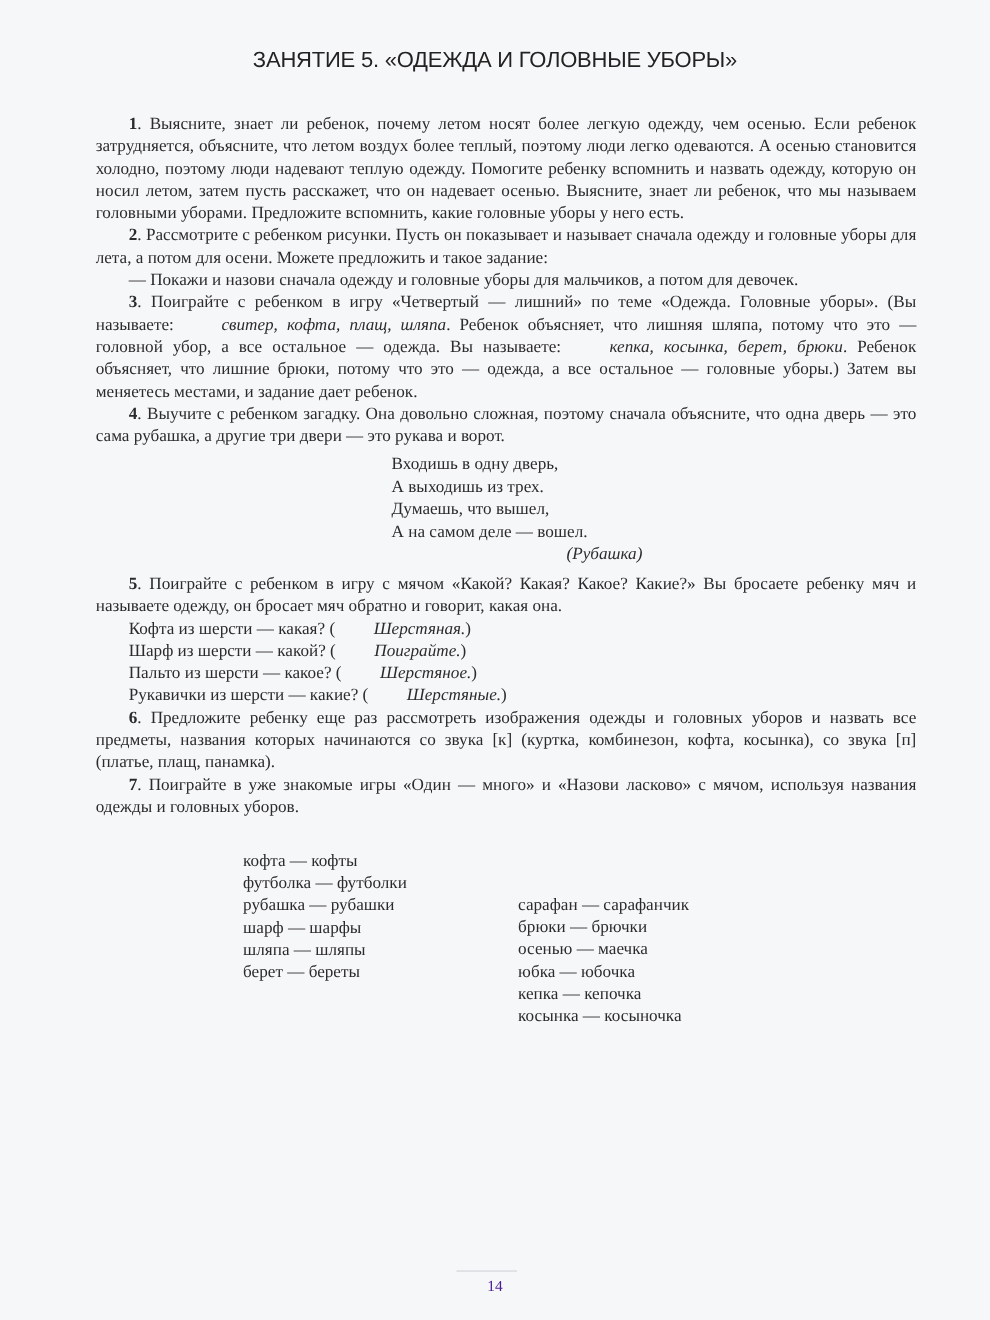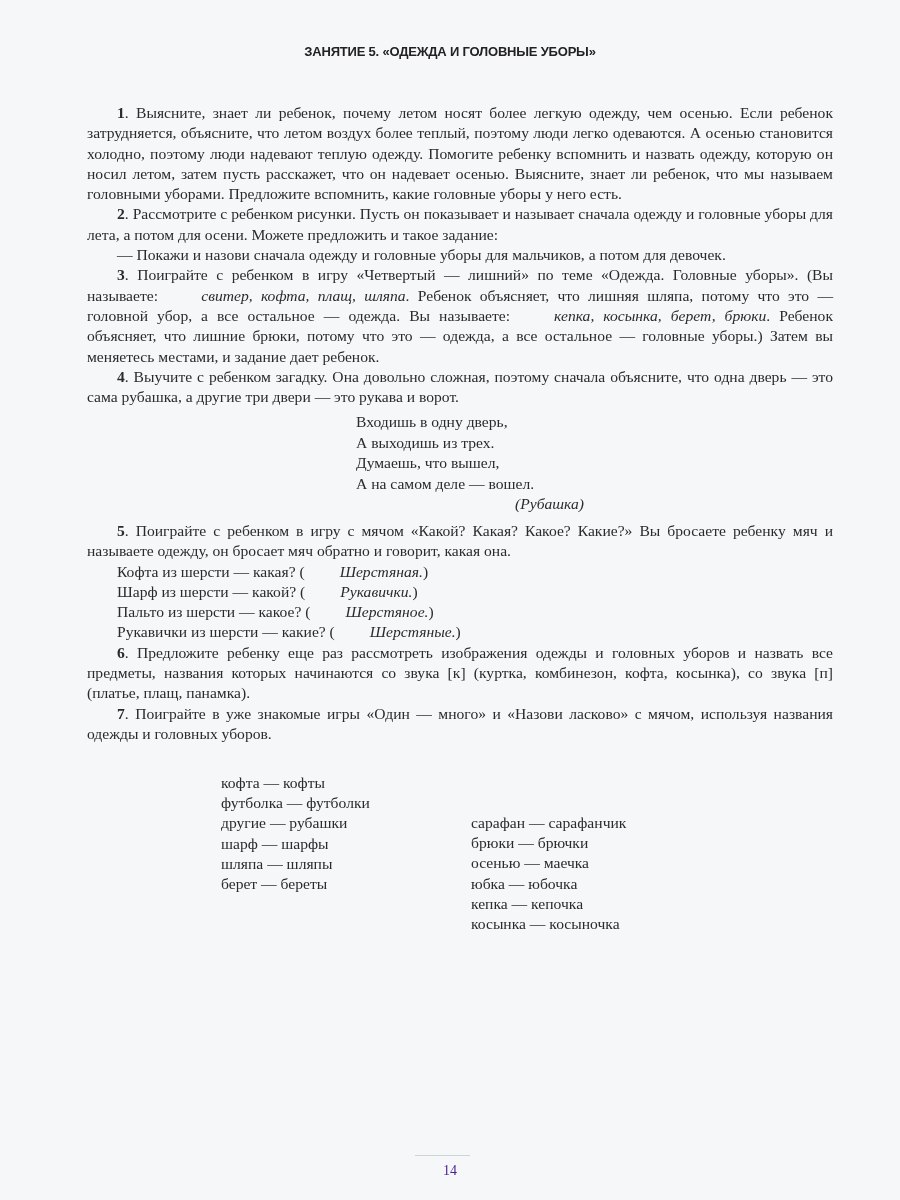--- a/index.html
+++ b/index.html
@@ -2,21 +2,21 @@
 <html><head>
 <meta charset="utf-8">
 <style>
   html, body { margin:0; padding:0; }
   body {
     width:900px; height:1200px; background:#f6f7f9; position:relative; overflow:hidden;
     font-family:"Liberation Serif", serif; color:#2b2b2d;
   }
   .title {
     position:absolute; top:44px; left:0; width:900px; text-align:center;
-    font-family:"Liberation Sans", sans-serif; font-weight:bold; font-size:13px;
+    font-family:"Liberation Sans", sans-serif; font-weight:normal; font-size:20px;
     letter-spacing:-0.2px; color:#222;
   }
   .body-text {
     position:absolute; left:87px; width:746px; font-size:15.6px; line-height:20.3px;
     text-align:justify;
   }
   .p { margin:0; text-indent:30px; }
   .num { font-weight:bold; }
   i { font-style:italic;margin-left:35px; }
   .poem {
@@ -46,31 +46,31 @@
   <div>Входишь в одну дверь,</div>
   <div>А выходишь из трех.</div>
   <div>Думаешь, что вышел,</div>
   <div>А на самом деле — вошел.</div>
   <div class="src"><i>(Рубашка)</i></div>
 </div>
 
 <div class="body-text" style="top:521px;">
   <p class="p"><span class="num">5</span><span>. Поиграйте с ребенком в игру с мячом «Какой? Какая? Какое? Какие?» Вы бросаете ребенку мяч и называете одежду, он бросает мяч обратно и говорит, какая она.</span></p>
   <p class="p"><span>Кофта из шерсти — какая? (</span><i>Шерстяная.</i><span>)</span></p>
-  <p class="p"><span>Шарф из шерсти — какой? (</span><i>Рукавички.</i><span>)</span></p>
+  <p class="p"><span>Шарф из шерсти — какой? (</span><i>Поиграйте.</i><span>)</span></p>
   <p class="p"><span>Пальто из шерсти — какое? (</span><i>Шерстяное.</i><span>)</span></p>
   <p class="p"><span>Рукавички из шерсти — какие? (</span><i>Шерстяные.</i><span>)</span></p>
   <p class="p"><span class="num">6</span><span>. Предложите ребенку еще раз рассмотреть изображения одежды и головных уборов и назвать все предметы, названия которых начинаются со звука [к] (куртка, комбинезон, кофта, косынка), со звука [п] (платье, плащ, панамка).</span></p>
   <p class="p"><span class="num">7</span><span>. Поиграйте в уже знакомые игры «Один — много» и «Назови ласково» с мячом, используя названия одежды и головных уборов.</span></p>
 </div>
 
 <div class="pairs left">
   <div>кофта — кофты</div>
   <div>футболка — футболки</div>
-  <div>другие — рубашки</div>
+  <div>рубашка — рубашки</div>
   <div>шарф — шарфы</div>
   <div>шляпа — шляпы</div>
   <div>берет — береты</div>
 </div>
 <div class="pairs right">
   <div>сарафан — сарафанчик</div>
   <div>брюки — брючки</div>
   <div>осенью — маечка</div>
   <div>юбка — юбочка</div>
   <div>кепка — кепочка</div>

